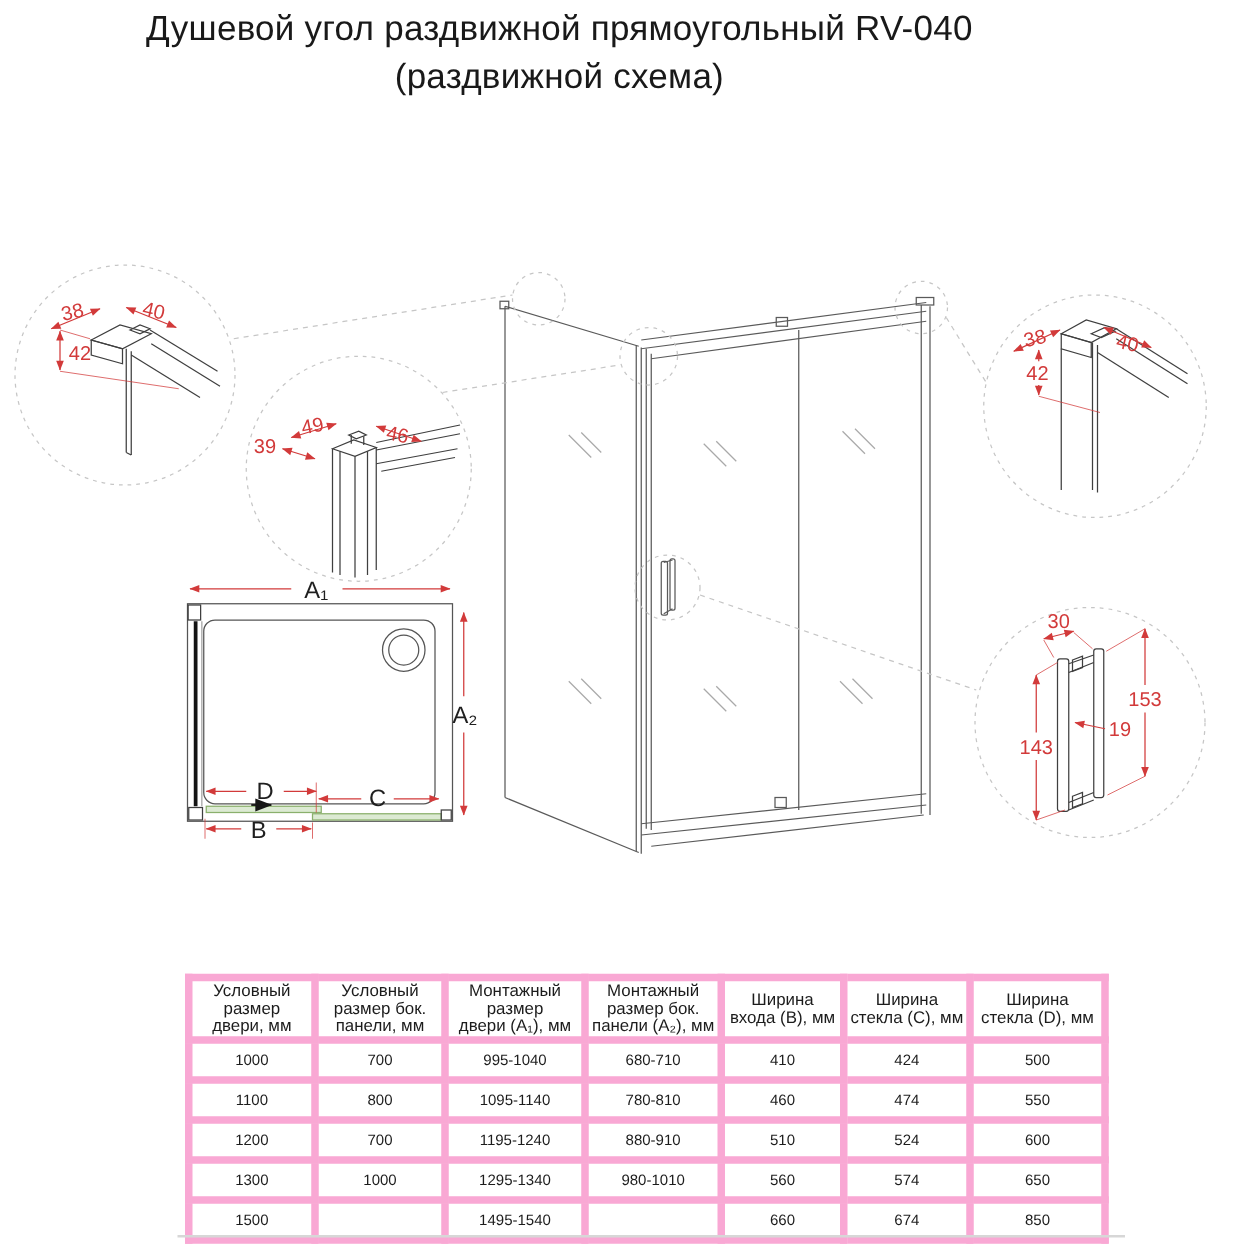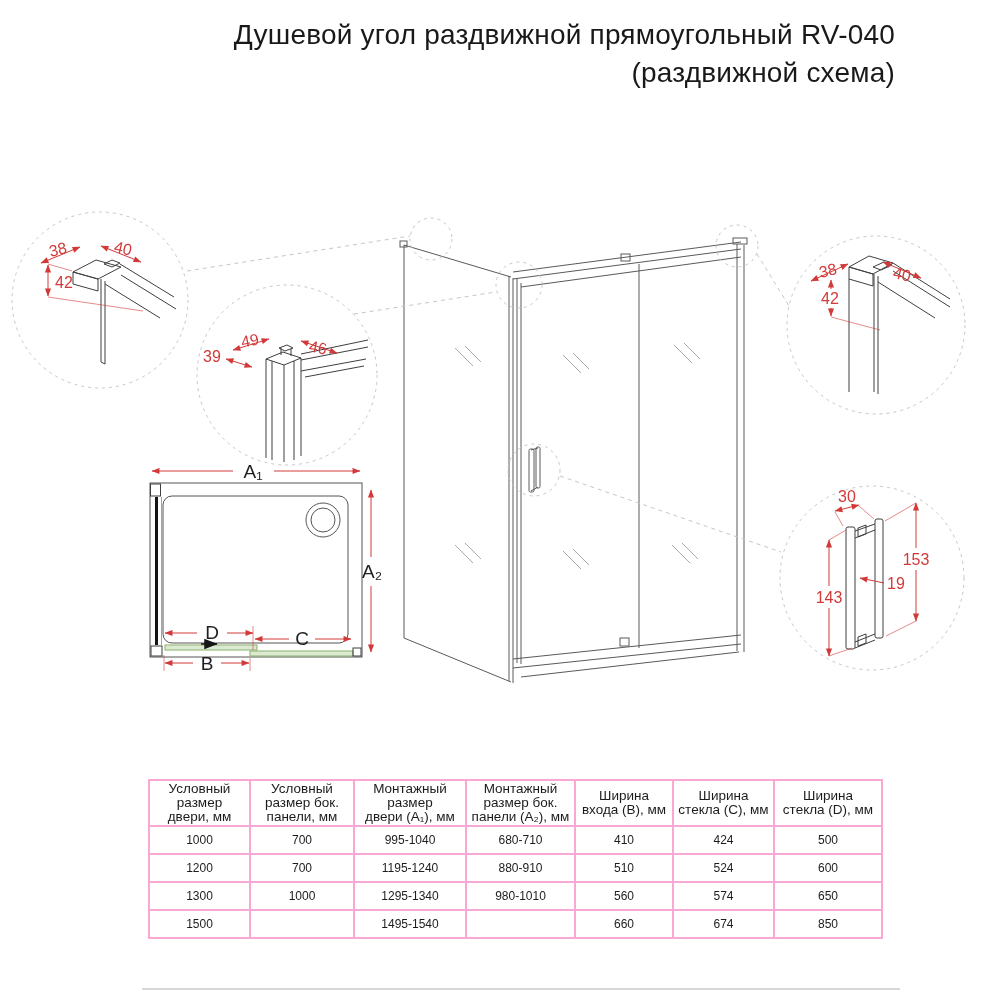--- a/index.html
+++ b/index.html
@@ -1,21 +1,21 @@
 <!DOCTYPE html>
 <html><head>
 <meta charset="utf-8">
 <style>
   html,body{margin:0;padding:0;}
   body{
     width:1000px;height:1000px;position:relative;background:#ffffff;
     font-family:"Liberation Sans", sans-serif;color:#1c1c1c;overflow:hidden;
   }
   .title{
-    position:absolute;top:16px;left:0;width:895px;text-align:right;
+    position:absolute;top:4px;left:0;width:895px;text-align:center;
     font-size:28px;line-height:38px;color:#191919;letter-spacing:.2px;
   }
   svg.diagram{position:absolute;left:0;top:0;}
   
   .dc{fill:none;stroke:#c6c6c6;stroke-width:1;stroke-dasharray:3 4;}
   .dash{stroke:#c6c6c6;stroke-width:1;stroke-dasharray:4 4;fill:none;}
   .art{stroke:#3f3f3f;fill:none;stroke-width:1;}
   .art3d{stroke:#5a5a5a;fill:none;stroke-width:1;}
   .plank{stroke:#555555;fill:none;stroke-width:1;}
   .wall{stroke:#141414;stroke-width:3;}
@@ -25,21 +25,21 @@
   .dimt{fill:#d23a3a;font-size:16px;text-anchor:middle;}
   .lbl{fill:#1f1f1f;font-size:19px;text-anchor:middle;}
   .shine{stroke:#a9a9a9;stroke-width:1;fill:none;}
   .green{fill:#dcead3;stroke:#8ab06c;stroke-width:1;}
   
   table.spec{
     position:absolute;left:148px;top:779px;width:733px;
     border-collapse:collapse;table-layout:fixed;background:#fff;
   }
   table.spec th,table.spec td{
-    border:2px solid #f9a8d4;text-align:center;vertical-align:middle;padding:0;
+    border:6px solid #f9a8d4;text-align:center;vertical-align:middle;padding:0;
   }
   table.spec th{font-weight:normal;font-size:13.5px;line-height:14px;height:44px;}
   table.spec td{font-size:12px;height:26px;}
   .rule{position:absolute;left:142px;top:988px;width:758px;height:2px;background:#d7d7d7;}
 </style>
 </head>
 <body>
 
 <div class="title">
   <div>Душевой угол раздвижной прямоугольный RV-040</div>
@@ -357,20 +357,29 @@
     <tr>
       <td>1000</td>
       <td>700</td>
       <td>995-1040</td>
       <td>680-710</td>
       <td>410</td>
       <td>424</td>
       <td>500</td>
     </tr>
     <tr>
+      <td>1100</td>
+      <td>800</td>
+      <td>1095-1140</td>
+      <td>780-810</td>
+      <td>460</td>
+      <td>474</td>
+      <td>550</td>
+    </tr>
+    <tr>
       <td>1200</td>
       <td>700</td>
       <td>1195-1240</td>
       <td>880-910</td>
       <td>510</td>
       <td>524</td>
       <td>600</td>
     </tr>
     <tr>
       <td>1300</td>

